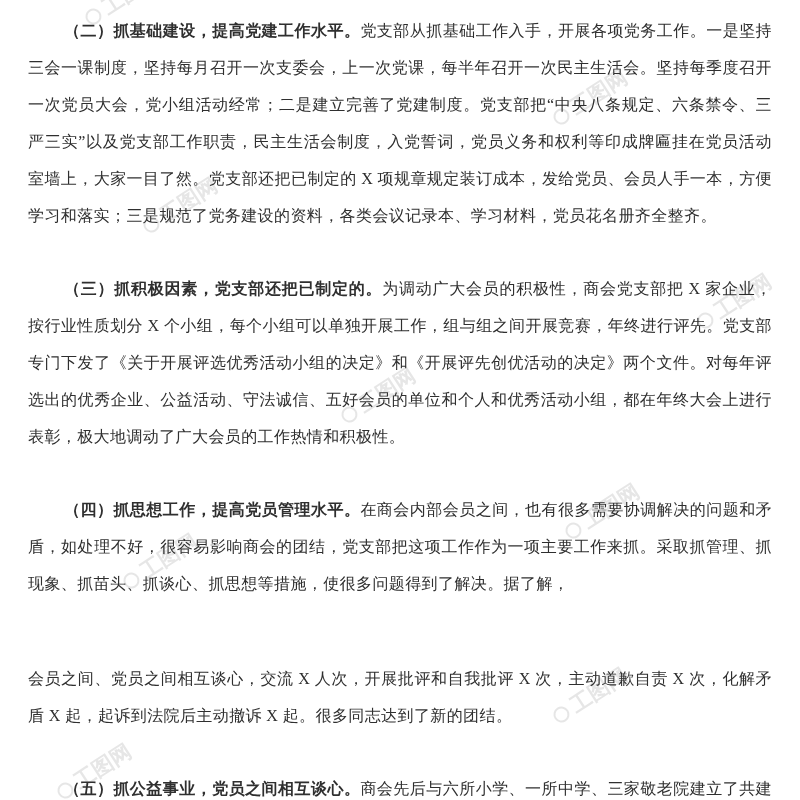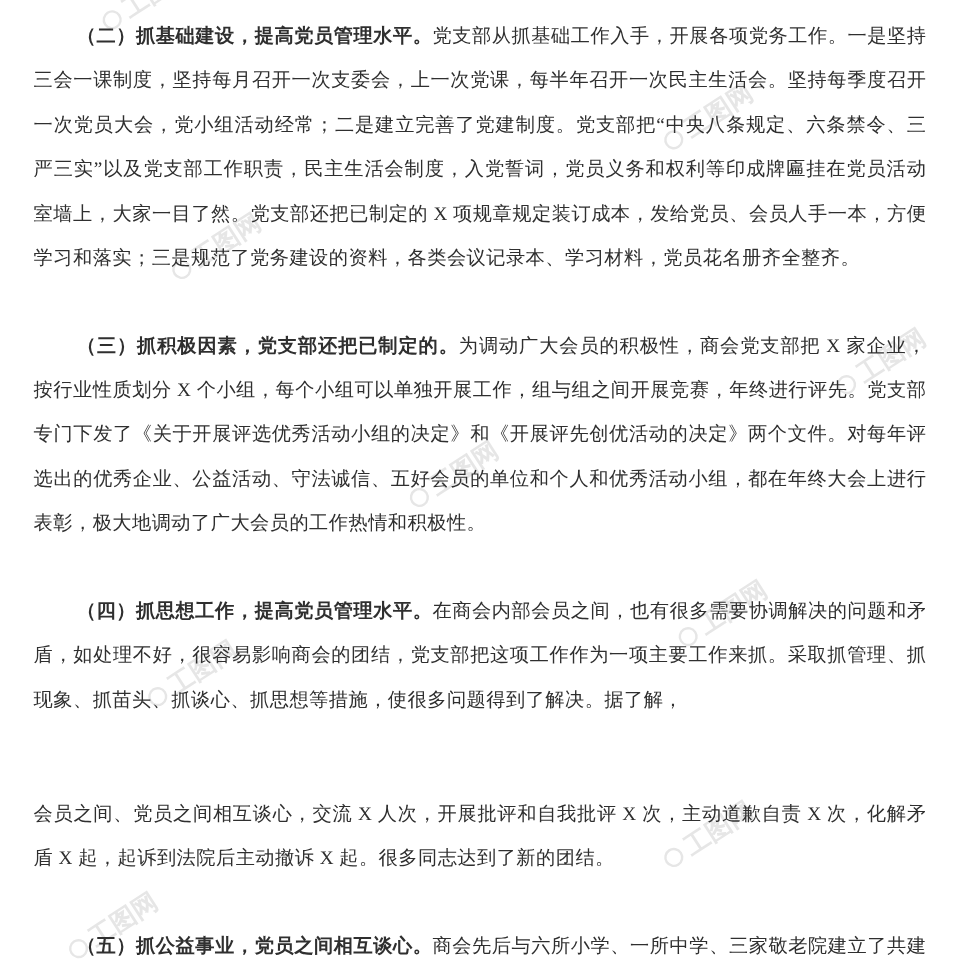--- a/index.html
+++ b/index.html
@@ -91,21 +91,21 @@
       <i class="wm-logo"></i>
       <span>工图网</span>
     </span>
   <span class="watermark" style="left:52px;  top:758px;">
       <i class="wm-logo"></i>
       <span>工图网</span>
     </span>
 
   <div class="content">
 
-    <p class="para"><span class="lead">（二）抓基础建设，提高党员管理水平。</span><span>党支部从抓基础工作入手，开展各项党务工作。一是坚持三会一课制度，坚持每月召开一次支委会，上一次党课，每半年召开一次民主生活会。坚持每季度召开一次党员大会，党小组活动经常；二是建立完善了党建制度。党支部把“中央八条规定、六条禁令、三严三实”以及党支部工作职责，民主生活会制度，入党誓词，党员义务和权利等印成牌匾挂在党员活动室墙上，大家一目了然。党支部还把已制定的 X 项规章规定装订成本，发给党员、会员人手一本，方便学习和落实；三是规范了党务建设的资料，各类会议记录本、学习材料，党员花名册齐全整齐。</span></p>
+    <p class="para"><span class="lead">（二）抓基础建设，提高党建工作水平。</span><span>党支部从抓基础工作入手，开展各项党务工作。一是坚持三会一课制度，坚持每月召开一次支委会，上一次党课，每半年召开一次民主生活会。坚持每季度召开一次党员大会，党小组活动经常；二是建立完善了党建制度。党支部把“中央八条规定、六条禁令、三严三实”以及党支部工作职责，民主生活会制度，入党誓词，党员义务和权利等印成牌匾挂在党员活动室墙上，大家一目了然。党支部还把已制定的 X 项规章规定装订成本，发给党员、会员人手一本，方便学习和落实；三是规范了党务建设的资料，各类会议记录本、学习材料，党员花名册齐全整齐。</span></p>
 
     <p class="para"><span class="lead">（三）抓积极因素，党支部还把已制定的。</span><span>为调动广大会员的积极性，商会党支部把 X 家企业，按行业性质划分 X 个小组，每个小组可以单独开展工作，组与组之间开展竞赛，年终进行评先。党支部专门下发了《关于开展评选优秀活动小组的决定》和《开展评先创优活动的决定》两个文件。对每年评选出的优秀企业、公益活动、守法诚信、五好会员的单位和个人和优秀活动小组，都在年终大会上进行表彰，极大地调动了广大会员的工作热情和积极性。</span></p>
 
     <p class="para"><span class="lead">（四）抓思想工作，提高党员管理水平。</span><span>在商会内部会员之间，也有很多需要协调解决的问题和矛盾，如处理不好，很容易影响商会的团结，党支部把这项工作作为一项主要工作来抓。采取抓管理、抓现象、抓苗头、抓谈心、抓思想等措施，使很多问题得到了解决。据了解，</span></p>
 
     <p class="para no-indent gap-before"><span>会员之间、党员之间相互谈心，交流 X 人次，开展批评和自我批评 X 次，主动道歉自责 X 次，化解矛盾 X 起，起诉到法院后主动撤诉 X 起。很多同志达到了新的团结。</span></p>
 
     <p class="para"><span class="lead">（五）抓公益事业，党员之间相互谈心。</span><span>商会先后与六所小学、一所中学、三家敬老院建立了共建扶助关系，XX年来，商会领导和会员在企业、商贸不景气的情况下继续为共建单位</span></p>
 
   </div>

